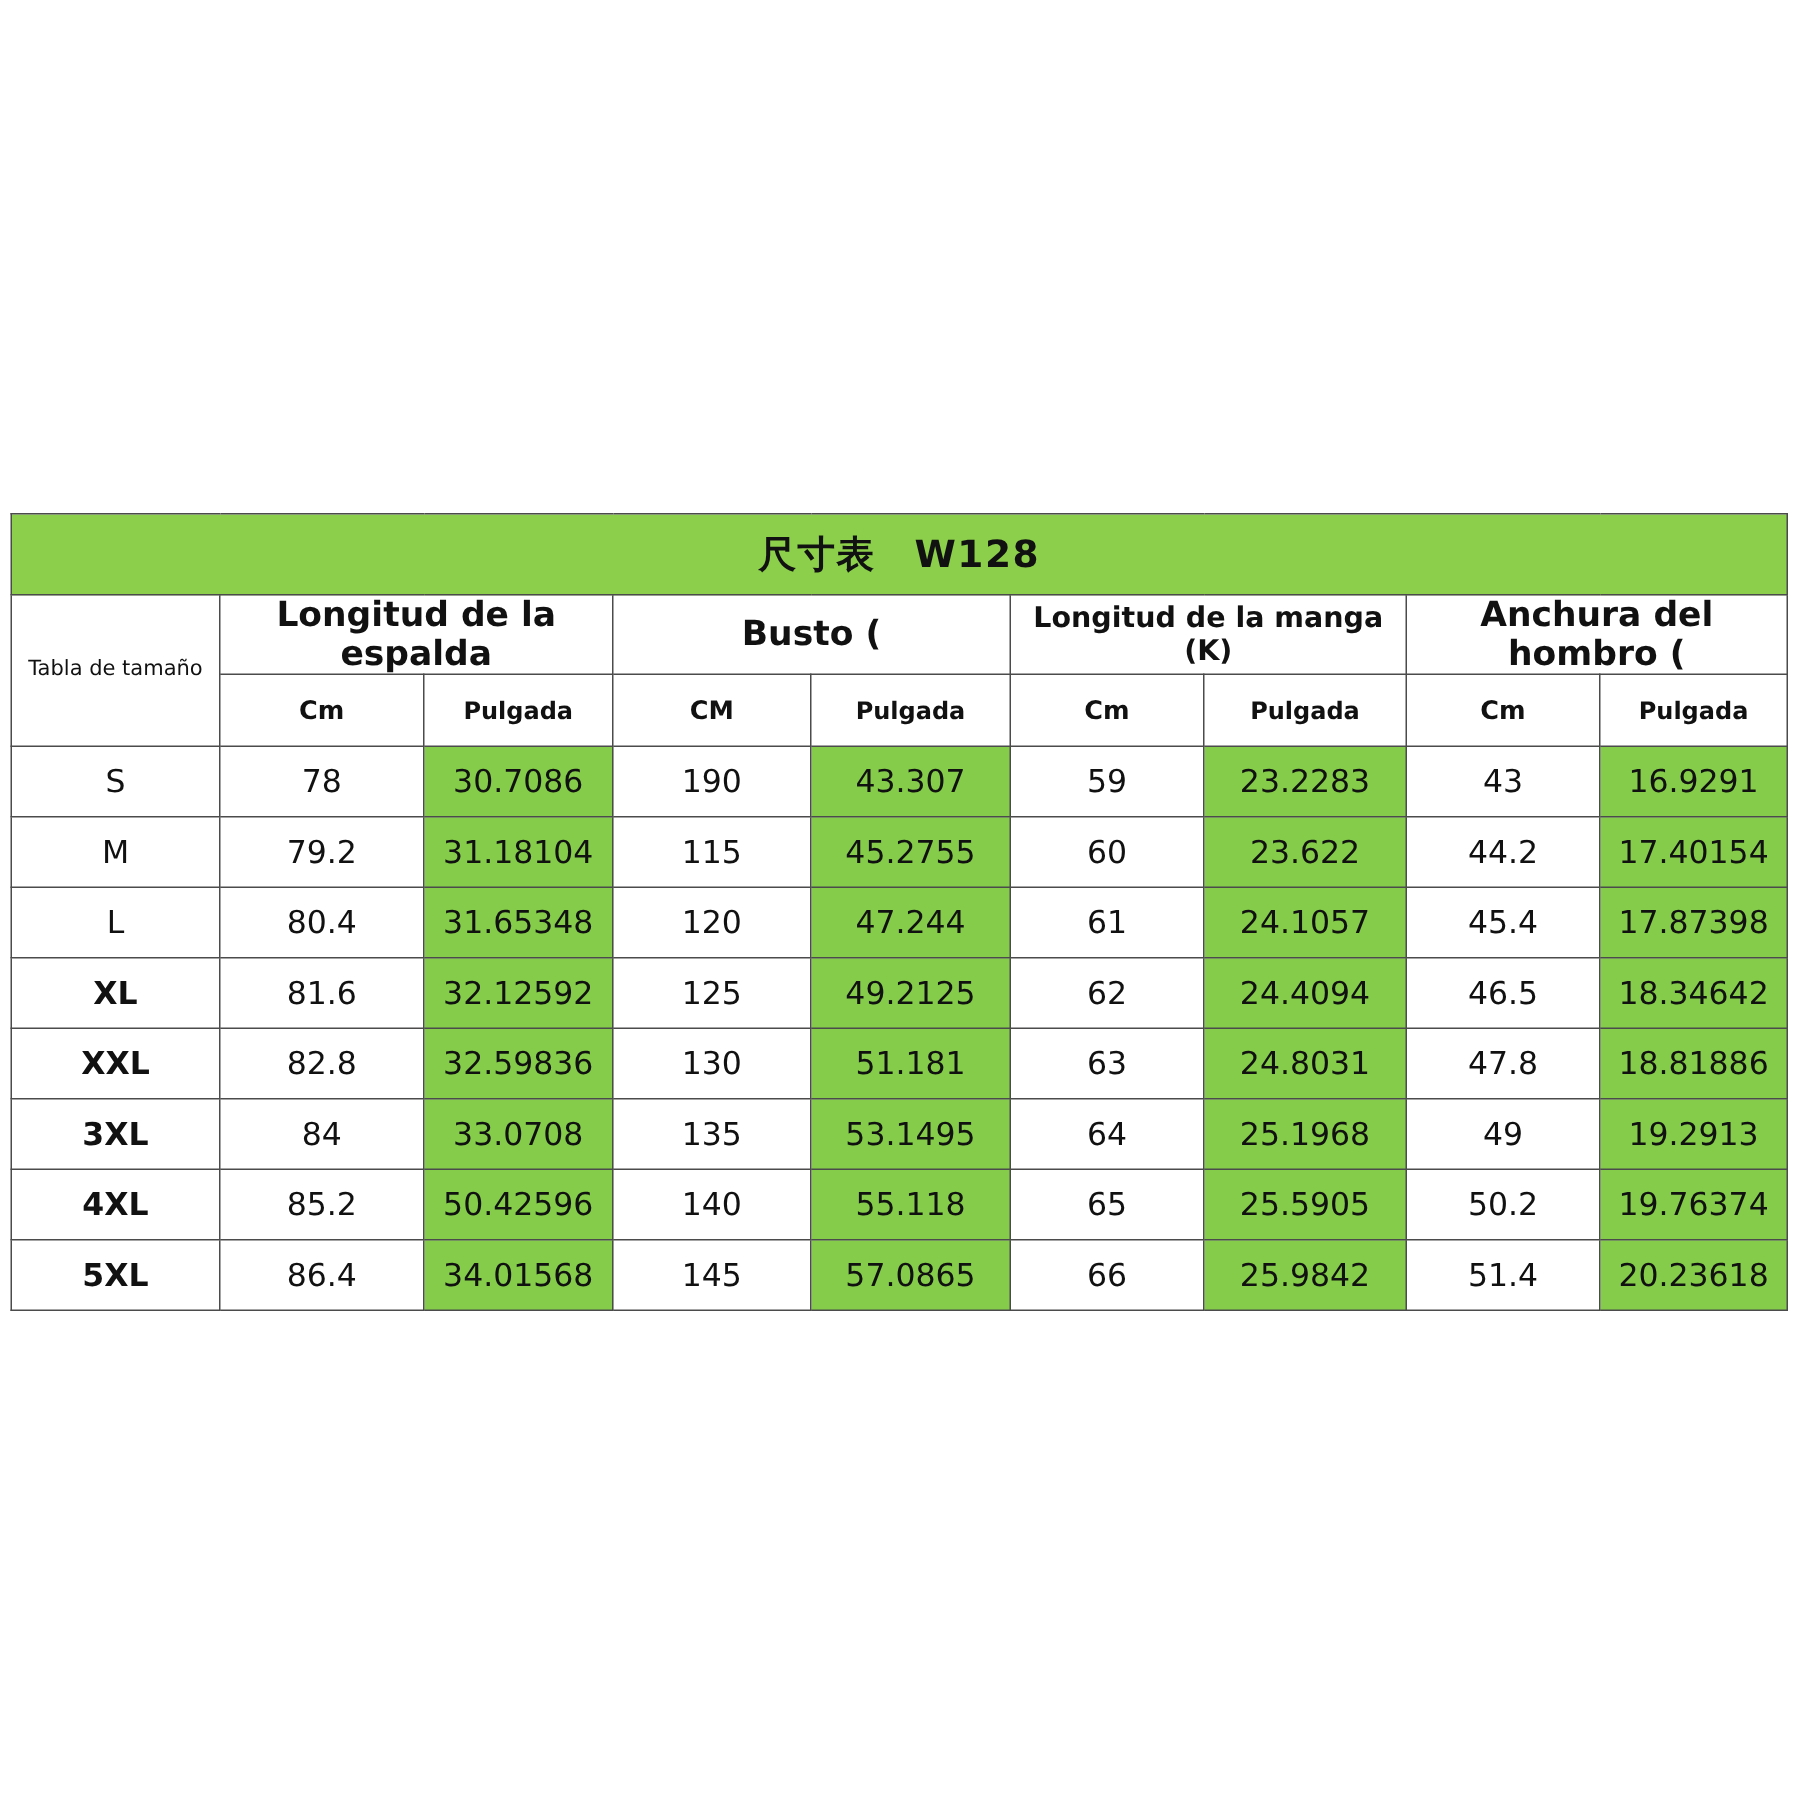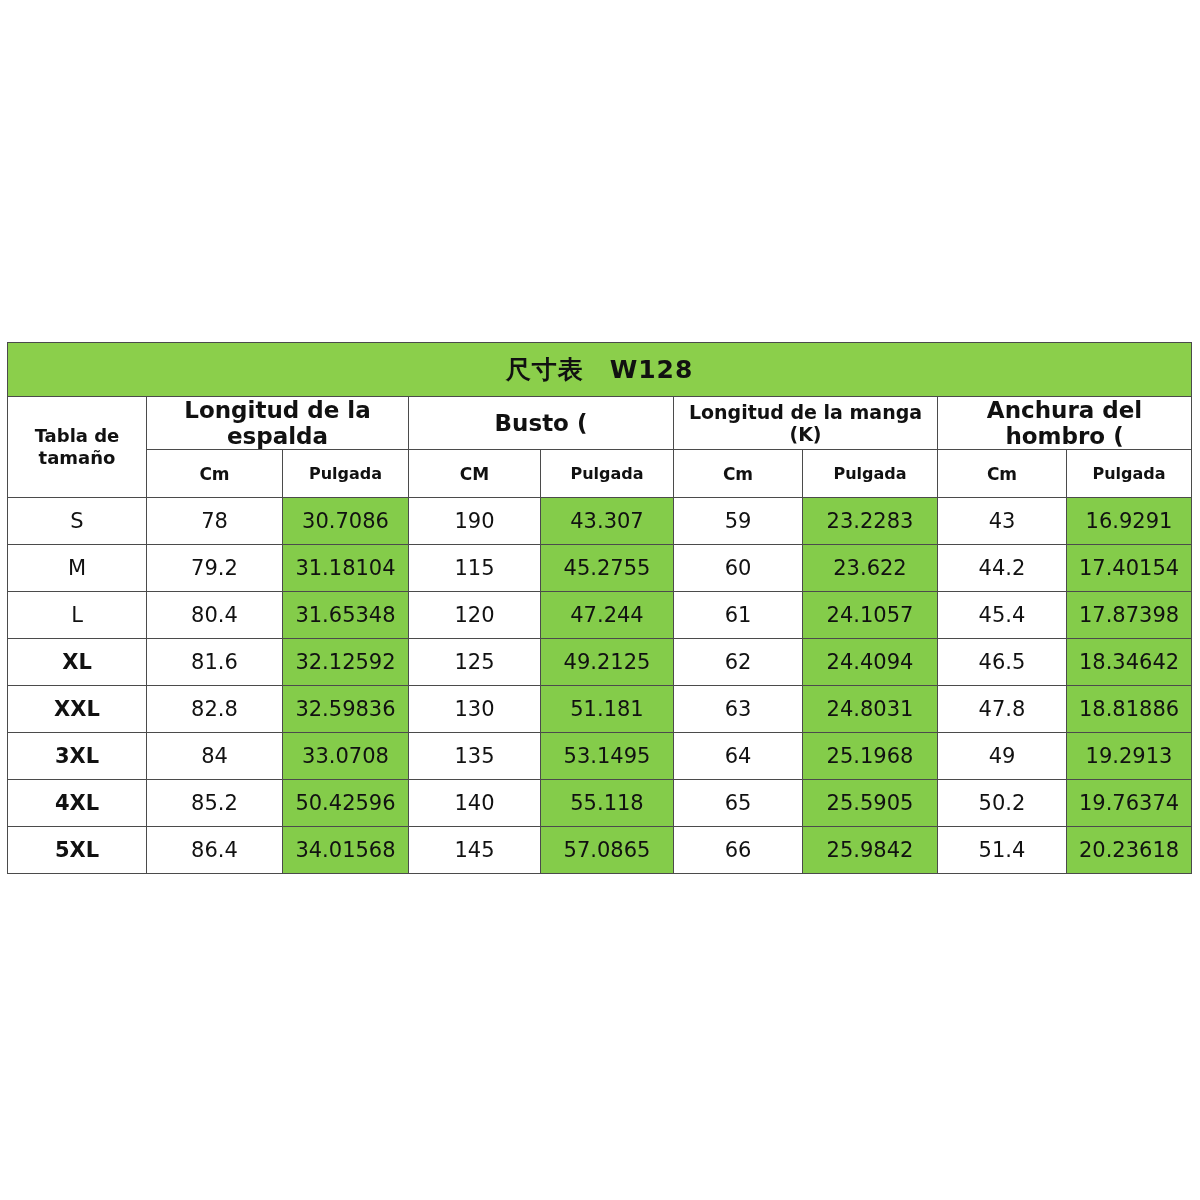--- a/index.html
+++ b/index.html
@@ -71,22 +71,22 @@
     height: 47px;
     font-size: 16px;
     font-weight: bold;
   }
   .hdr-unit.cm {
     font-size: 17px;
     font-weight: bold;
   }
 
   .corner-cell {
-    font-size: 18px;
-    font-weight: bold;
+    font-size: 14px;
+    font-weight: normal;
     text-align: left;
     padding-left: 14px;
     line-height: 1.25;
     vertical-align: middle;
   }
 
   
   tr.data-row td {
     height: 46px;
     font-size: 21px;

